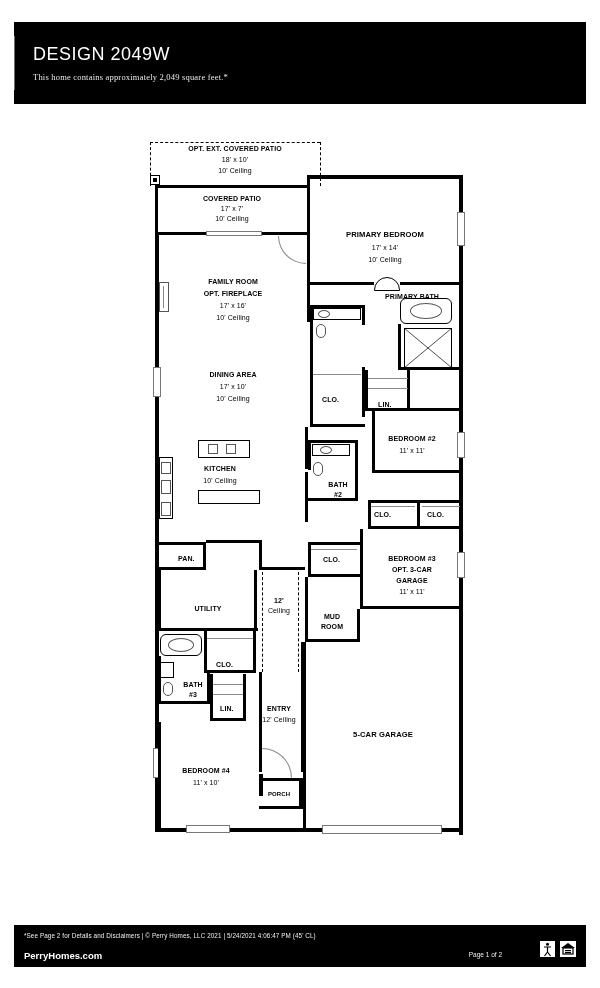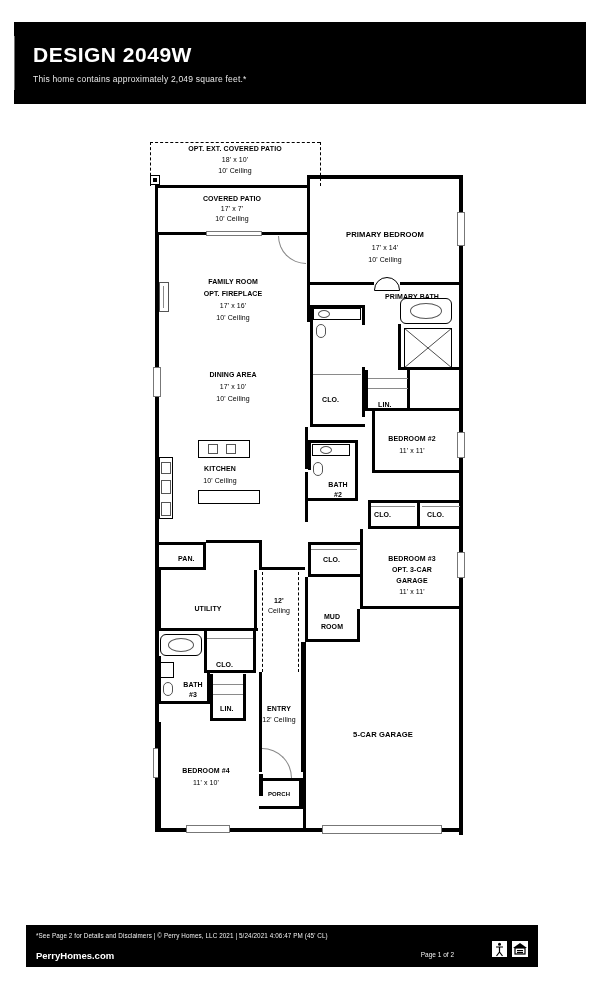--- a/index.html
+++ b/index.html
@@ -27,29 +27,29 @@
     font-family:"Liberation Serif", serif;
     font-size:27px; letter-spacing:5px; line-height:1.05;
   }
   .logo .homes {
     font-family:"Liberation Serif", serif;
     font-size:15px; letter-spacing:6px; line-height:1.3;
   }
   .hdivider { width:1px; height:54px; background:#6f6f6f; }
   .htext { padding-left:18px; }
   .htext .title {
-    font-size:21px; font-weight:bold; letter-spacing:0.5px;
+    font-size:18px; font-weight:normal; letter-spacing:0.5px;
   }
   .htext .sub {
-    font-size:8.5px; margin-top:7px; color:#e8e8e8; letter-spacing:0.2px;
+    font-size:8.5px; margin-top:7px; color:#e8e8e8; letter-spacing:0.2px;font-family:Liberation Serif, serif;
   }
 
   
   .footer {
-    position:absolute; left:26px; top:925px; width:512px; height:42px;
+    position:absolute; left:14px; top:925px; width:572px; height:42px;
     background:#000000; color:#ffffff;padding-left:16px;
   }
   .footer .line1 {
     position:absolute; left:10px; top:7px;
     font-size:6.3px; letter-spacing:0.1px; color:#f0f0f0;
   }
   .footer .site {
     position:absolute; left:10px; top:25px;
     font-size:9.5px; font-weight:bold;
   }

